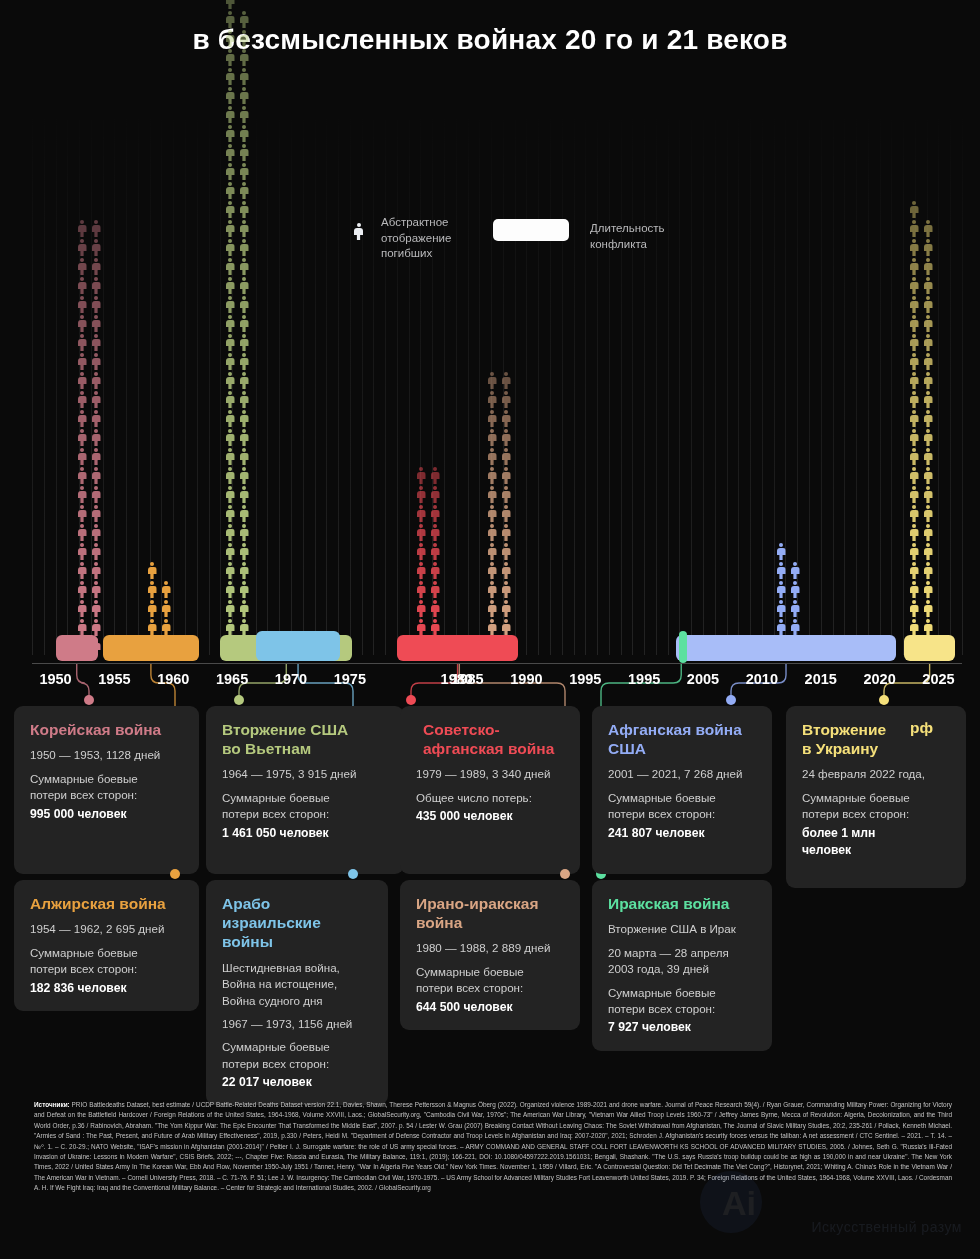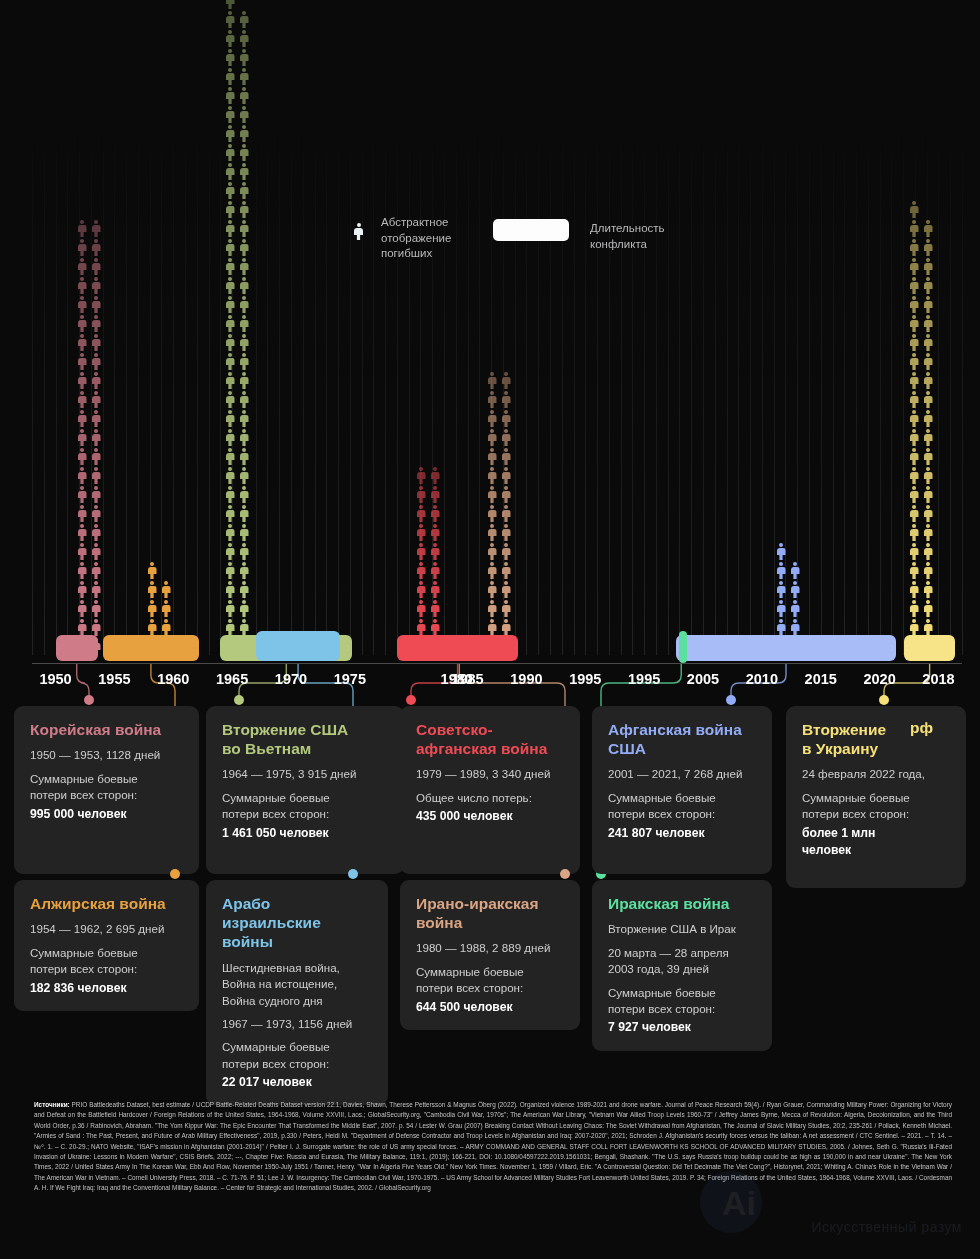--- a/index.html
+++ b/index.html
@@ -116,20 +116,21 @@
   }
   #wm .wmA{
     position:absolute; right:206px; bottom:18px; font-size:34px; font-weight:bold;
     color:#c9d6ef;
   }
 </style>
 </head>
 <body>
 
 <div id="title-block">
+  <span class="tl">в безсмысленных войнах   20 го и 21 веков</span>
 </div>
 
 <div id="plot">
   <div id="vgrid">
       <i style="left: 32px;"></i>
       <i style="left: 43.7722px;"></i>
       <i style="left: 55.5443px;"></i>
       <i style="left: 67.3165px;"></i>
       <i style="left: 79.0886px;"></i>
       <i style="left: 90.8608px;"></i>
@@ -538,21 +539,21 @@
       <div class="ylab" style="left: 349.848px;">1975</div>
       <div class="ylab" style="left: 408.709px; margin-left: 48px;">1980</div>
       <div class="ylab" style="left: 467.57px;">1985</div>
       <div class="ylab" style="left: 526.43px;">1990</div>
       <div class="ylab" style="left: 585.291px;">1995</div>
       <div class="ylab" style="left: 644.152px;">1995</div>
       <div class="ylab" style="left: 703.013px;">2005</div>
       <div class="ylab" style="left: 761.873px;">2010</div>
       <div class="ylab" style="left: 820.734px;">2015</div>
       <div class="ylab" style="left: 879.595px;">2020</div>
-      <div class="ylab" style="left: 938.456px;">2018</div>
+      <div class="ylab" style="left: 938.456px;">2025</div>
     </div>
 </div>
 
 <div id="cards">
     <div class="card" style="left: 14px; top: 706px; width: 185px; min-height: 168px;">
       <div class="cname" style="color: rgb(207, 123, 136);">Корейская война</div>
       <div class="cline">1950 — 1953, 1128 дней</div>
       <div class="cline tight">Суммарные боевые<br>потери всех сторон:</div>
       <div class="cval">995 000 человек</div>
     </div>
@@ -573,21 +574,21 @@
     <div class="dot" style="background: rgb(181, 201, 126); left: 234px; top: 695px;"></div>
     <div class="card" style="left: 206px; top: 880px; width: 182px; min-height: 205px;">
       <div class="cname" style="color: rgb(126, 196, 232);">Арабо<br>израильские<br>войны</div>
       <div class="cline">Шестидневная война,<br>Война на истощение,<br>Война судного дня</div>
       <div class="cline">1967 — 1973, 1156 дней</div>
       <div class="cline tight">Суммарные боевые<br>потери всех сторон:</div>
       <div class="cval">22 017 человек</div>
     </div>
     <div class="dot" style="background: rgb(126, 196, 232); left: 348px; top: 869px;"></div>
     <div class="card" style="left: 400px; top: 706px; width: 180px; min-height: 168px;">
-      <div class="cname" style="color: rgb(239, 75, 85);">Советско-<br>афганская война</div>
+      <div class="cname" style="color: rgb(239, 75, 85); margin-left: 7px;">Советско-<br>афганская война</div>
       <div class="cline">1979 — 1989, 3 340 дней</div>
       <div class="cline tight">Общее число потерь:</div>
       <div class="cval">435 000 человек</div>
     </div>
     <div class="dot" style="background: rgb(239, 75, 85); left: 406px; top: 695px;"></div>
     <div class="card" style="left: 400px; top: 880px; width: 180px; min-height: 135px;">
       <div class="cname" style="color: rgb(217, 165, 132);">Ирано-иракская<br>война</div>
       <div class="cline">1980 — 1988, 2 889 дней</div>
       <div class="cline tight">Суммарные боевые<br>потери всех сторон:</div>
       <div class="cval">644 500 человек</div>

